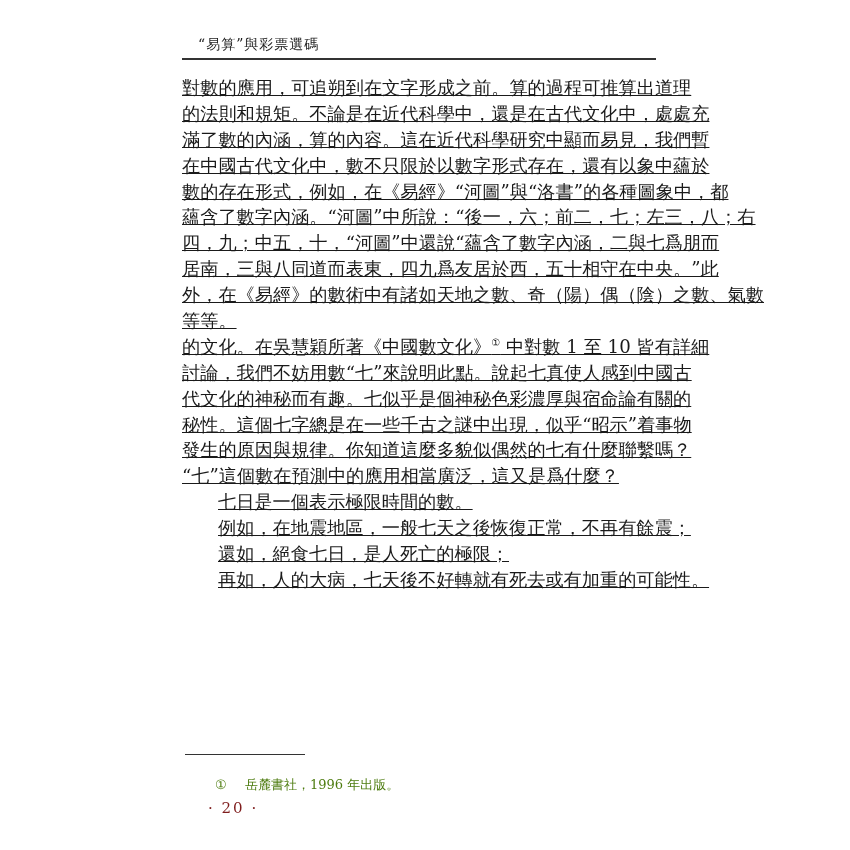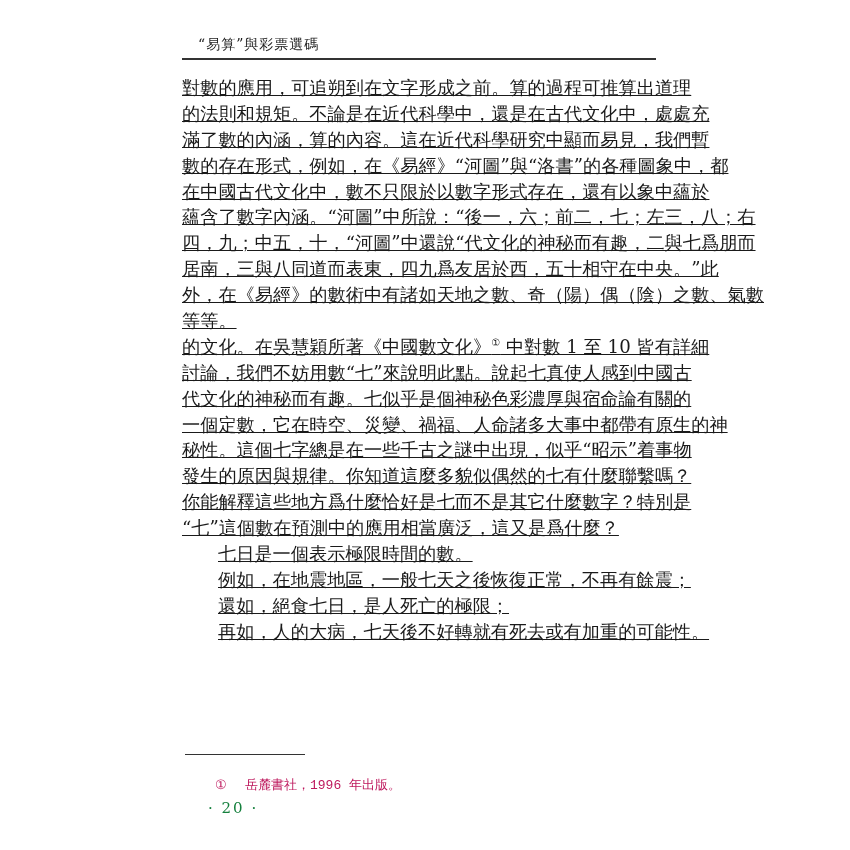--- a/index.html
+++ b/index.html
@@ -32,54 +32,52 @@
   }
   .line.last { text-align-last: left; }
   .line.indent { padding-left: 36px; }
   .line.indent2 { padding-left: 36px; text-align-last: left; }
   .fn-rule {
     position: absolute; left: 173px; top: 754px; width: 120px; height: 0;
     border-top: 1.5px solid #333;
   }
   .footnote {
     position: absolute; left: 203px; top: 776px;
-    font-size: 13px; color: #be185d; font-family: Liberation Mono, monospace;
+    font-size: 13px; color: #4d7c0f;
   }
   .footnote .mark { display: inline-block; width: 30px; }
   .folio {
     position: absolute; left: 196px; top: 799px;
-    font-size: 15px; color: #15803d; letter-spacing: 2px;
+    font-size: 15px; color: #7f1d1d; letter-spacing: 2px;
   }
   sup { font-size: 10px; vertical-align: 7px; line-height: 0; }
 </style>
 </head>
 <body>
 
 <div class="page">
   <div class="running-head">“易算”與彩票選碼</div>
   <div class="head-rule"></div>
 
   <div class="body-text">
     <div class="line">對數的應用，可追朔到在文字形成之前。算的過程可推算出道理</div>
     <div class="line">的法則和規矩。不論是在近代科學中，還是在古代文化中，處處充</div>
     <div class="line">滿了數的內涵，算的內容。這在近代科學研究中顯而易見，我們暫</div>
+    <div class="line">在中國古代文化中，數不只限於以數字形式存在，還有以象中蘊於</div>
     <div class="line">數的存在形式，例如，在《易經》“河圖”與“洛書”的各種圖象中，都</div>
-    <div class="line">在中國古代文化中，數不只限於以數字形式存在，還有以象中蘊於</div>
     <div class="line">蘊含了數字內涵。“河圖”中所說：“後一，六；前二，七；左三，八；右</div>
-    <div class="line">四，九；中五，十，“河圖”中還說“代文化的神秘而有趣，二與七爲朋而</div>
+    <div class="line">四，九；中五，十，“河圖”中還說“蘊含了數字內涵，二與七爲朋而</div>
     <div class="line">居南，三與八同道而表東，四九爲友居於西，五十相守在中央。”此</div>
     <div class="line">外，在《易經》的數術中有諸如天地之數、奇（陽）偶（陰）之數、氣數</div>
     <div class="line last">等等。</div>
     <div class="line"><span>的文化。在吳慧穎所著《中國數文化》</span><sup>①</sup><span> 中對數 1 至 10 皆有詳細</span></div>
     <div class="line">討論，我們不妨用數“七”來說明此點。說起七真使人感到中國古</div>
     <div class="line">代文化的神秘而有趣。七似乎是個神秘色彩濃厚與宿命論有關的</div>
-    <div class="line">一個定數，它在時空、災變、禍福、人命諸多大事中都帶有原生的神</div>
     <div class="line">秘性。這個七字總是在一些千古之謎中出現，似乎“昭示”着事物</div>
     <div class="line">發生的原因與規律。你知道這麼多貌似偶然的七有什麼聯繫嗎？</div>
-    <div class="line">你能解釋這些地方爲什麼恰好是七而不是其它什麼數字？特別是</div>
     <div class="line last">“七”這個數在預測中的應用相當廣泛，這又是爲什麼？</div>
     <div class="line indent2">七日是一個表示極限時間的數。</div>
     <div class="line indent2">例如，在地震地區，一般七天之後恢復正常，不再有餘震；</div>
     <div class="line indent2">還如，絕食七日，是人死亡的極限；</div>
     <div class="line indent2">再如，人的大病，七天後不好轉就有死去或有加重的可能性。</div>
   </div>
 
   <div class="fn-rule"></div>
   <div class="footnote">
     <span class="mark">①</span><span>岳麓書社，1996 年出版。</span>

